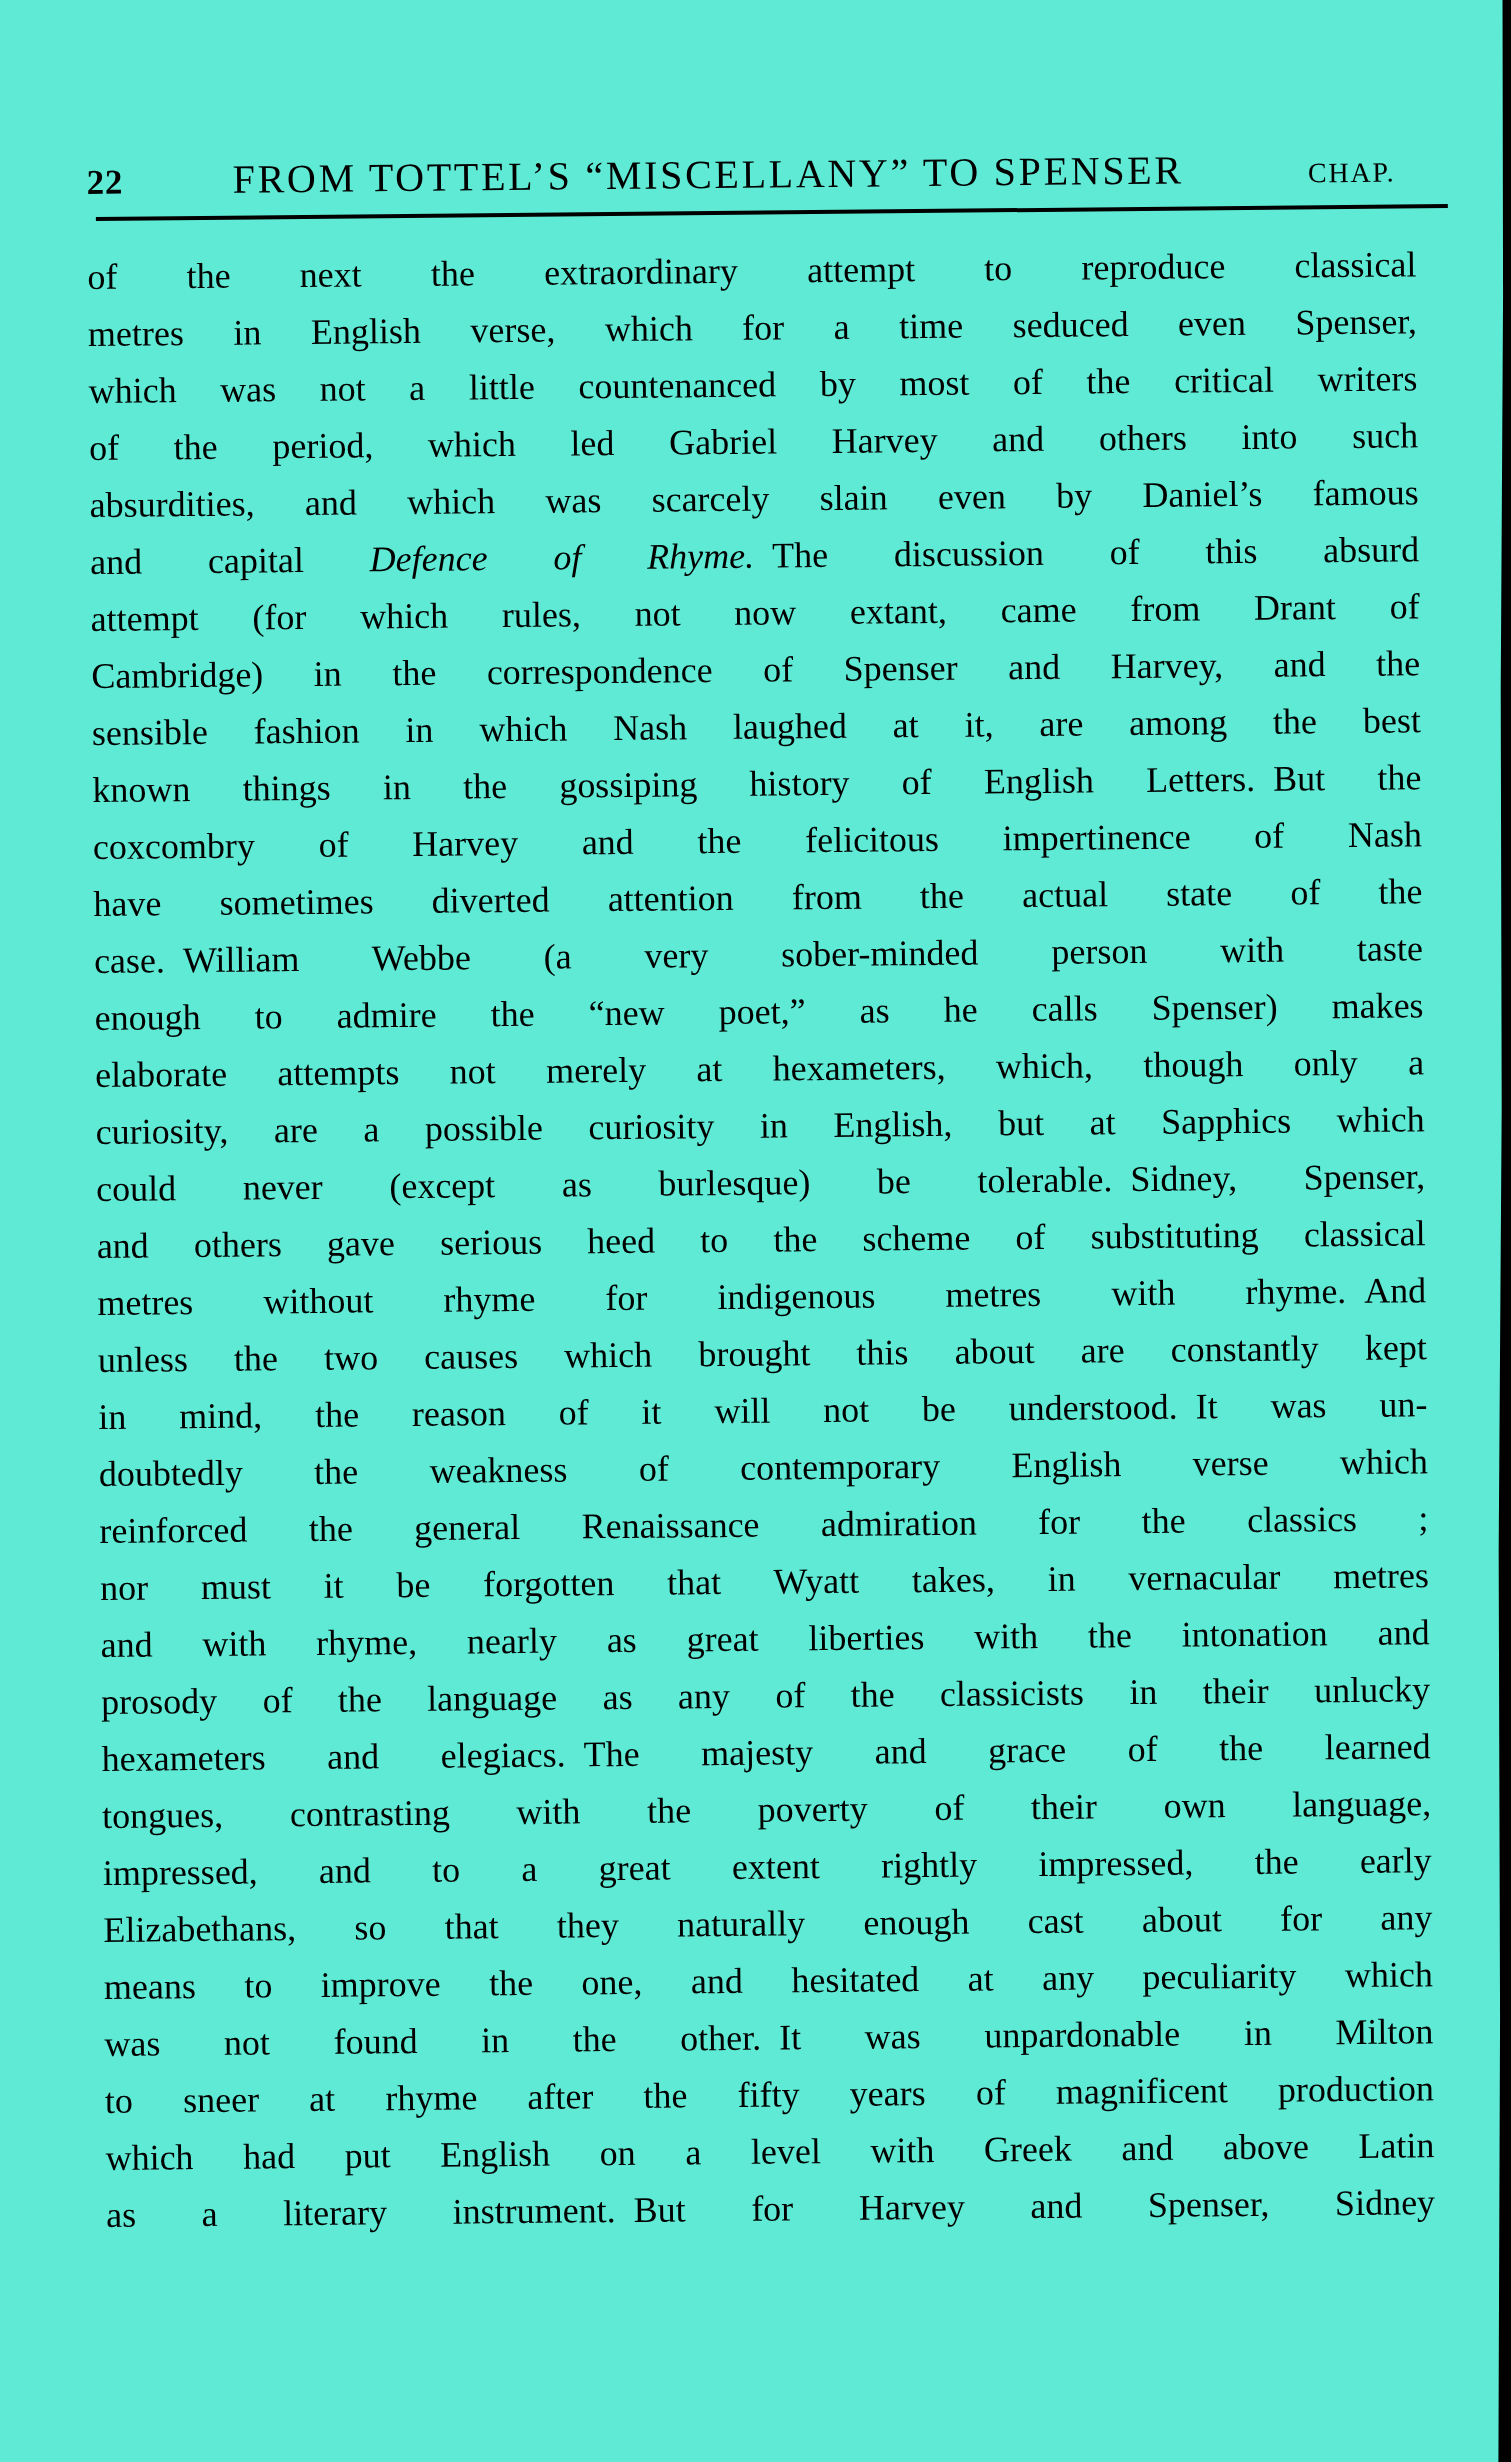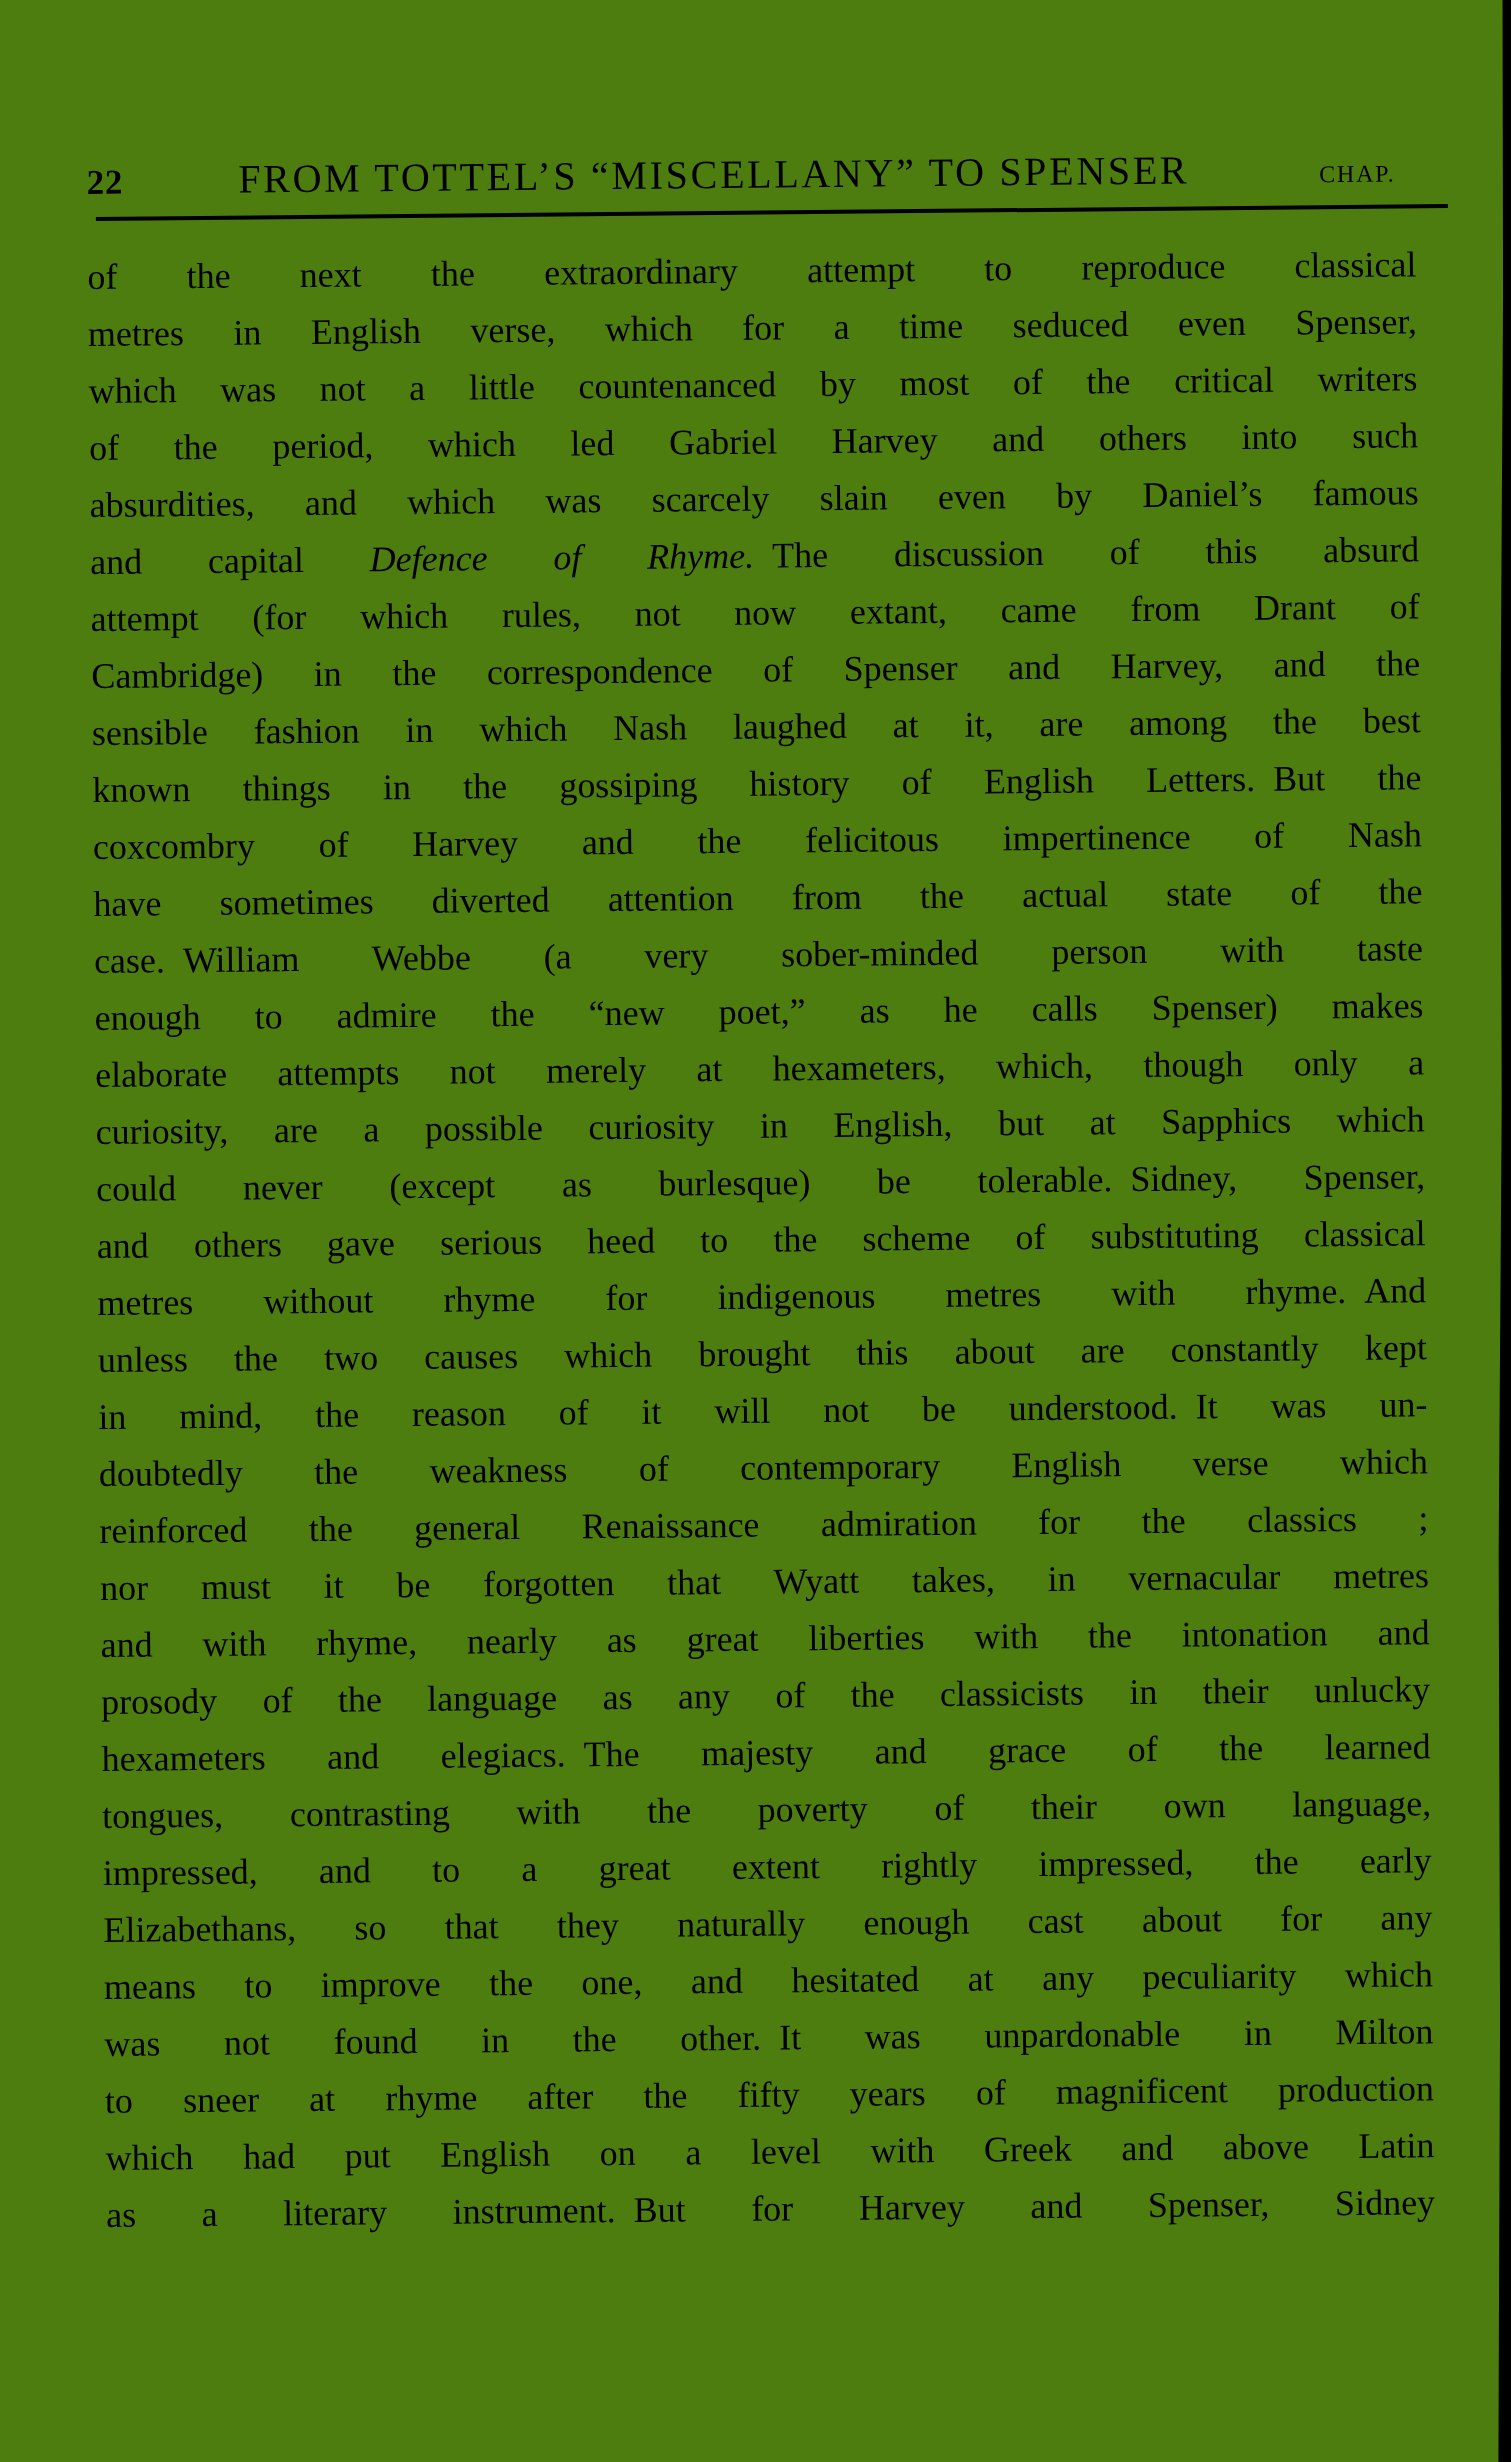--- a/index.html
+++ b/index.html
@@ -5,21 +5,21 @@
   html, body {
     margin: 0; padding: 0;
     width: 1512px; height: 2462px;
     background: #ffffff;
     overflow: hidden;
     font-family: "Liberation Serif", "DejaVu Serif", serif;
     color: #000;
   }
   .page {
     position: absolute; inset: 0;
-    background: #4d7c0f;
+    background: #5eead4;
   }
   
   .skew {
     position: absolute; left: 0; top: 0; width: 1512px; height: 2462px;
     transform: rotate(-0.55deg);
     transform-origin: 92px 229px;
   }
   .header-row {
     position: absolute;
     left: 87px; top: 157px; width: 1309px;
@@ -28,21 +28,21 @@
   .page-number {
     font-size: 35px; font-weight: bold; letter-spacing: 0.9px;
     min-width: 44px;
   }
   .running-title {
     flex: 1; text-align: center;
     font-size: 40px; letter-spacing: 2.7px;
     white-space: nowrap;
   }
   .chapter-label {
-    font-size: 24px; letter-spacing: 1.8px;
+    font-size: 28px; letter-spacing: 1.8px;
     margin-left: 22px;
   }
   .header-rule {
     position: absolute;
     left: 96px; top: 217px; width: 1352px; height: 3.7px;
     background: #000;
   }
   .body-text {
     position: absolute;
     left: 87px; top: 249px; width: 1329px;

